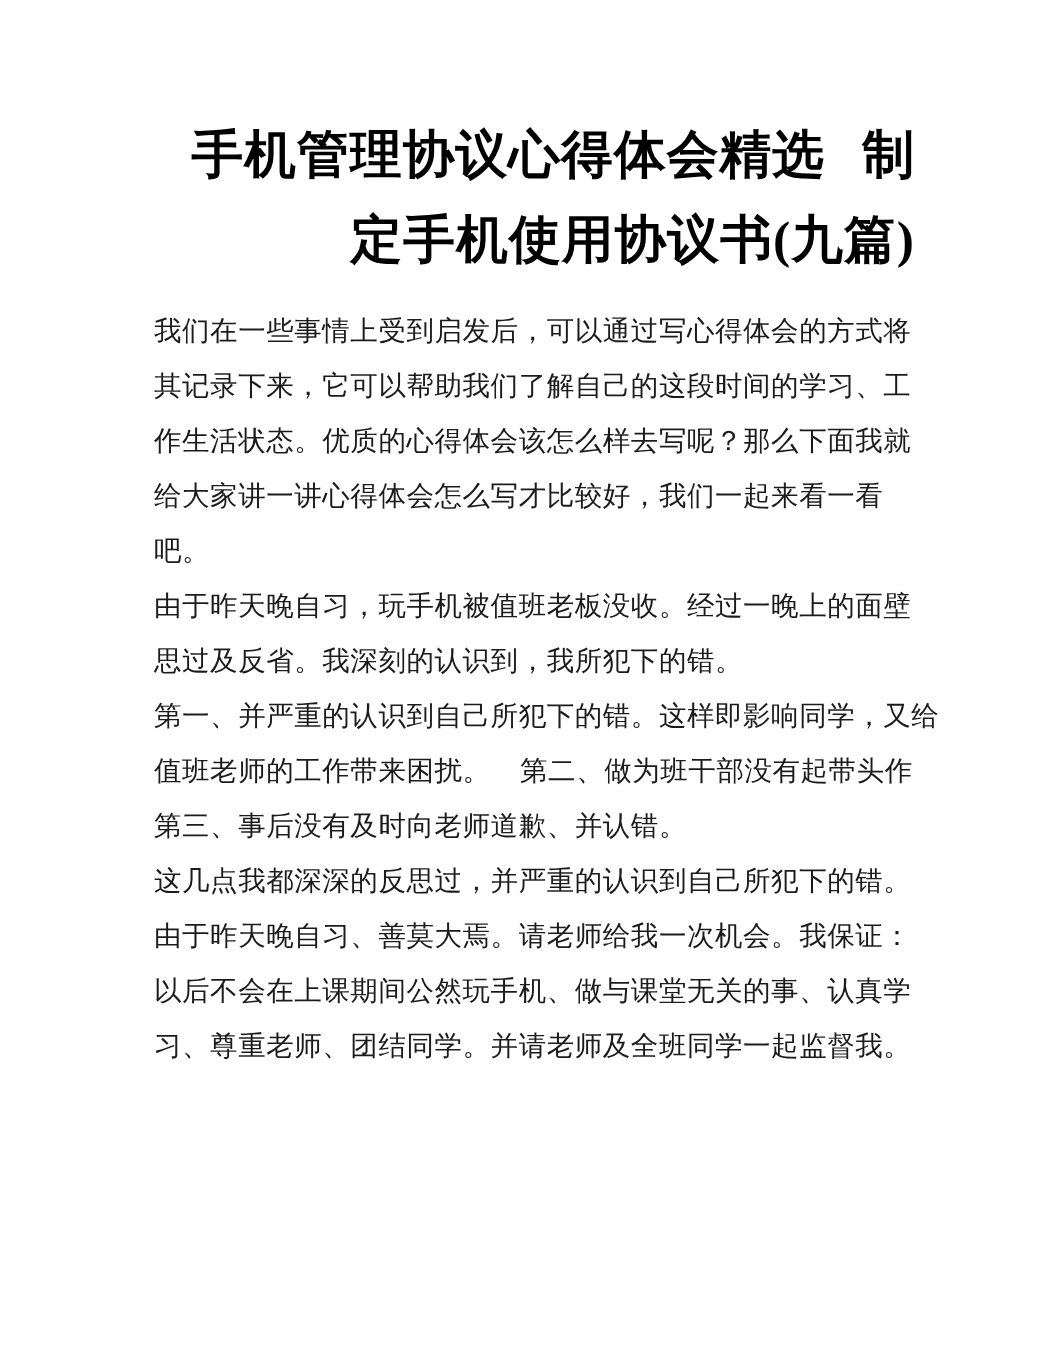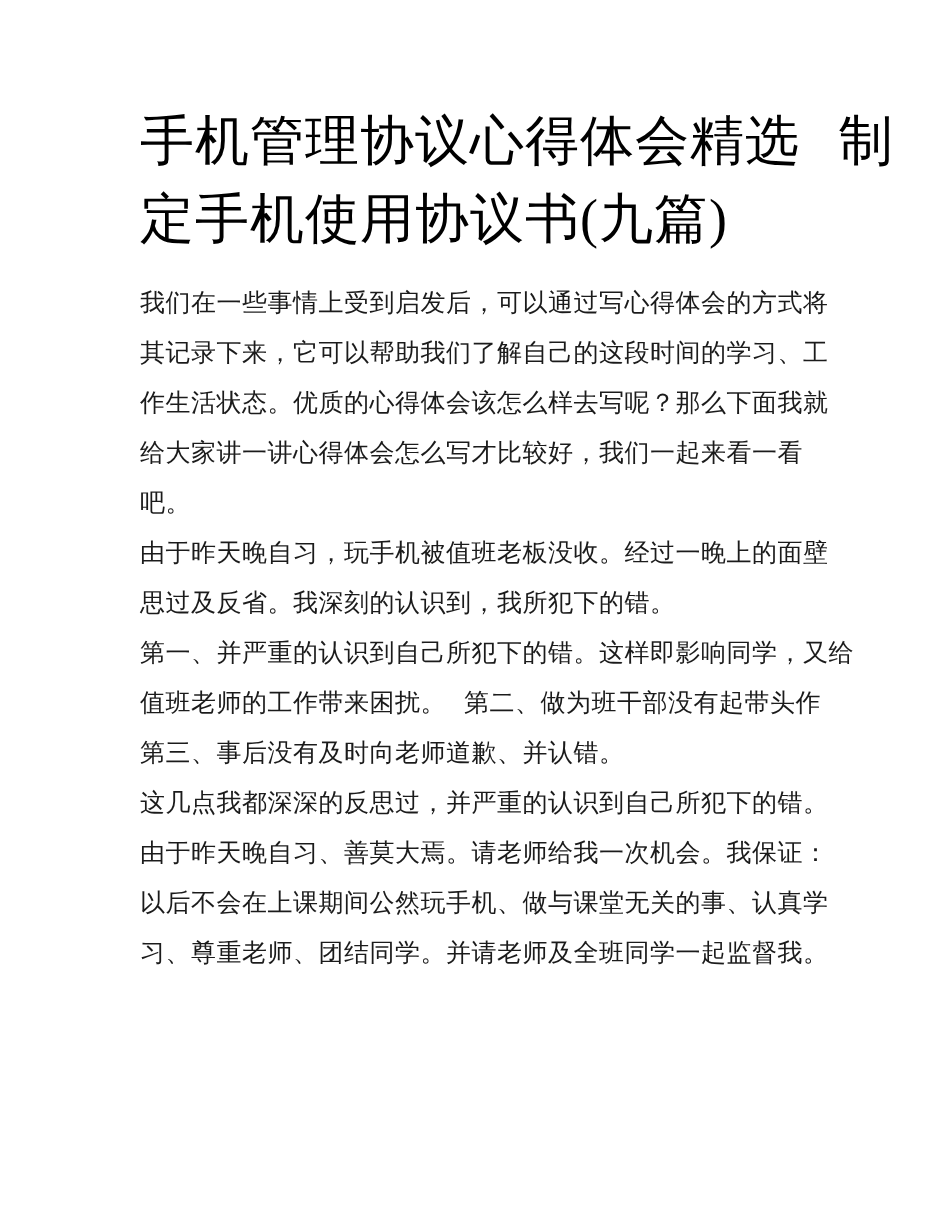--- a/index.html
+++ b/index.html
@@ -15,41 +15,43 @@
   }
   .page {
     box-sizing: border-box;
     width: 950px;
     height: 1229px;
     background: #ffffff;
     padding: 102px 118px 0 140px;
   }
   .doc-title {
     margin: 0 0 20px 0;
-    font-size: 54px;
-    font-weight: normal;
+    font-size: 47px;
+    font-weight: bold;
     color: #000000;
     line-height: 78px;
     letter-spacing: 1px;
     word-spacing: 0.45em;
+    text-align: right;
   }
   .title-line {
     display: block;
     white-space: pre;
   }
   .doc-body {
     font-size: 25px;
     color: #1b1b1b;
     line-height: 50px;
     word-spacing: 0.45em;
   }
   .body-line {
     display: block;
     white-space: pre;
     letter-spacing: 0.5px;
+    font-family: Liberation Mono, monospace;
   }
 </style>
 </head>
 <body>
 
 <div class="page">
 
   <h1 class="doc-title">
     <span class="title-line">手机管理协议心得体会精选 制</span>
     <span class="title-line">定手机使用协议书(九篇)</span>

